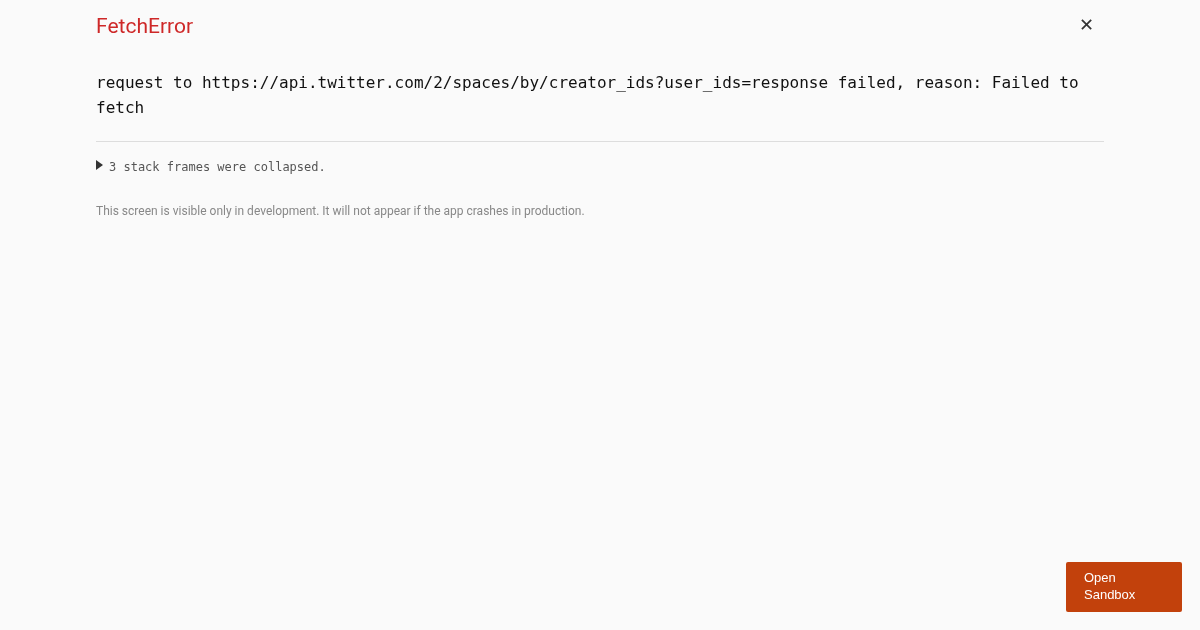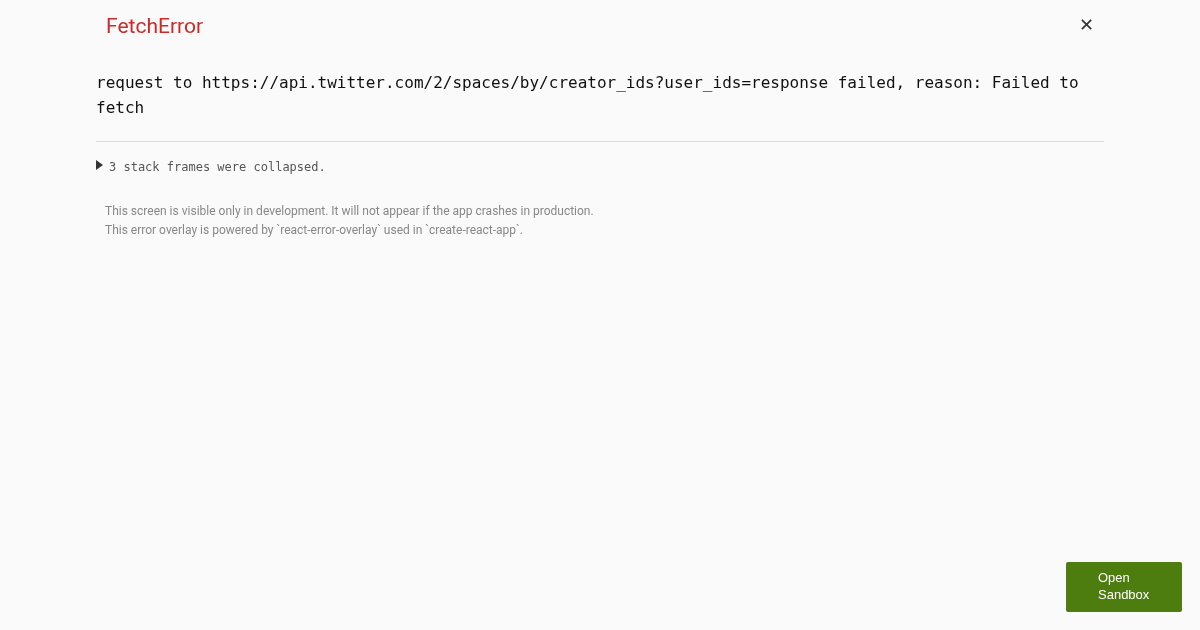--- a/index.html
+++ b/index.html
@@ -34,21 +34,20 @@
       right: 0;
       bottom: 0;
       background: #fafafa;
       padding: 14px 96px 0 96px;
     }
     .error-title {
       font-size: 21px;
       font-weight: 400;
       color: #ce2828;
       margin-bottom: 18px;
-      margin-left: 10px;
     }
     .error-message {
       font-family: "Consolas", "Menlo", "Monaco", monospace;
       font-size: 16px;
       color: #111;
       line-height: 1.55;
       white-space: pre-wrap;
       word-break: break-word;
       margin-bottom: 20px;
       margin-top: 33px;
@@ -76,42 +75,41 @@
       border-bottom: 5px solid transparent;
       border-left: 7px solid #333;
     }
     .footer-text {
       font-size: 12px;
       color: #888;
       line-height: 1.5;
     }
     .footer-text p {
       margin-bottom: 1px;
-      margin-left: 9px;
     }
     .close-button {
       position: absolute;
       top: 16px;
       right: 106px;
       font-size: 18px;
       color: #333;
       cursor: pointer;
       background: none;
       border: none;
       line-height: 1;
       font-weight: 300;
     }
     .open-sandbox {
       position: absolute;
       bottom: 18px;
       right: 18px;
-      background: #4d7c0f;
+      background: #c2410c;
       color: #fff;
       border: none;
-      padding: 8px 32px;
+      padding: 8px 18px;
       font-size: 13px;
       text-align: left;
       cursor: pointer;
       border-radius: 2px;
       line-height: 1.3;
       width: 116px;
     }
   </style>
 </head>
 <body>
@@ -129,17 +127,16 @@
 
   <hr class="divider">
 
   <div class="stack-frames">
     <span class="triangle-icon"></span>
     <span>3 stack frames were collapsed.</span>
   </div>
 
   <div class="footer-text">
     <p>This screen is visible only in development. It will not appear if the app crashes in production.</p>
-    <p>This error overlay is powered by `react-error-overlay` used in `create-react-app`.</p>
   </div>
 </div>
 
 <button class="open-sandbox">Open Sandbox</button>
 
 </body></html>

